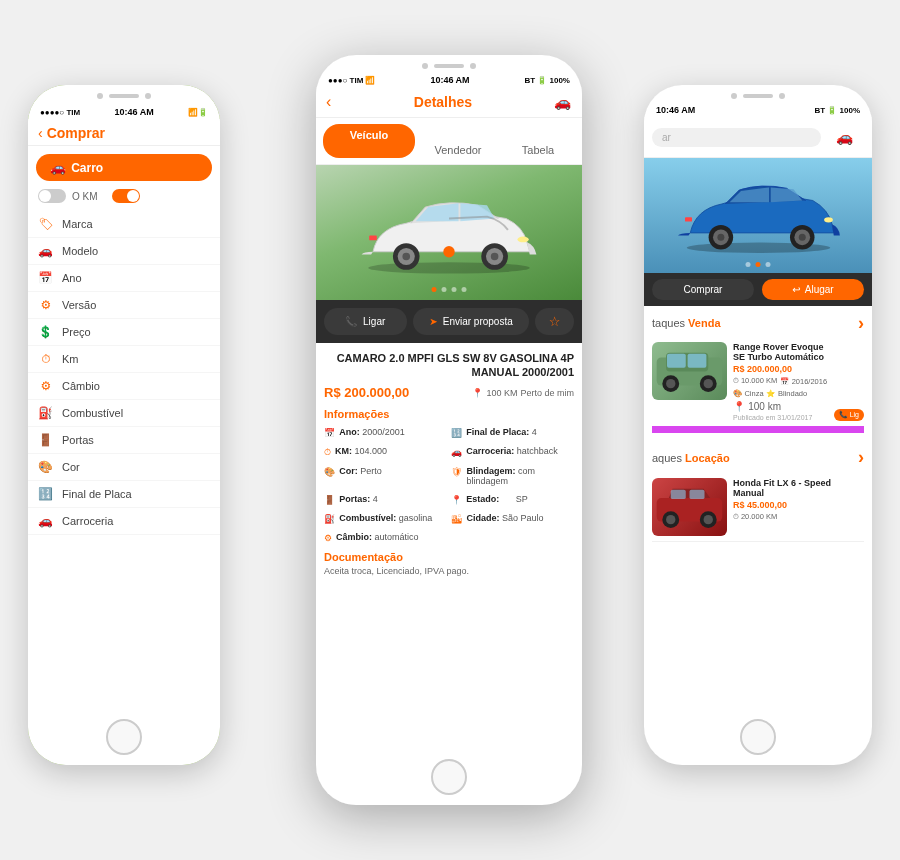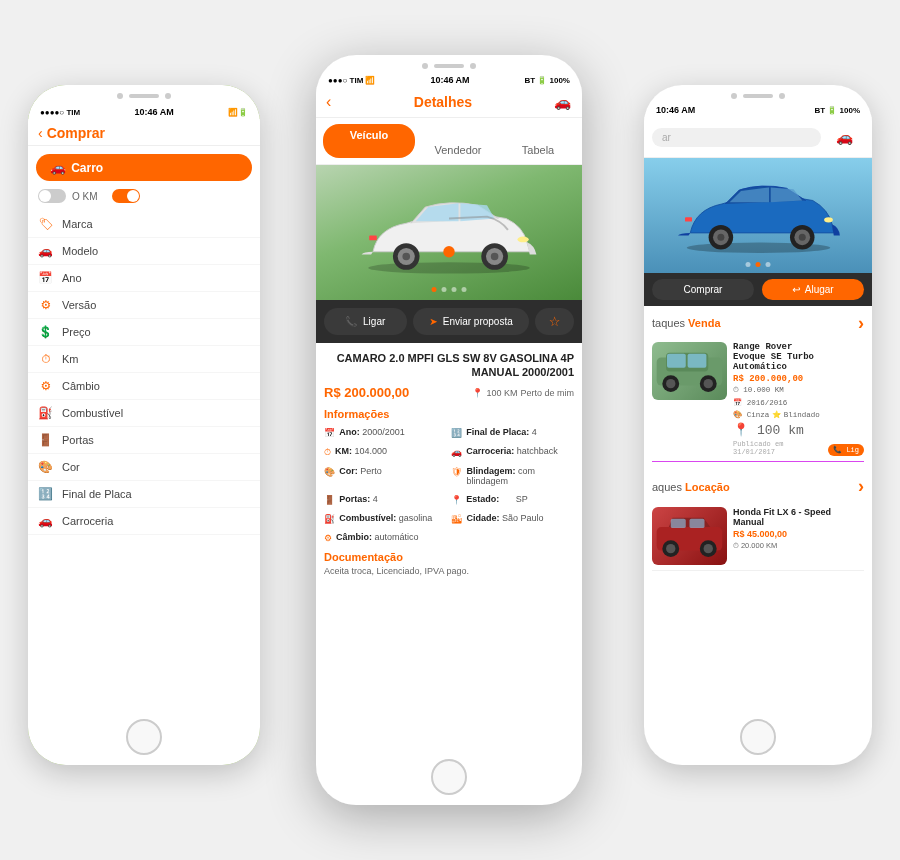--- a/index.html
+++ b/index.html
@@ -352,21 +352,21 @@
     .car-card-price { font-size: 9px; color: #ff6600; font-weight: 700; margin-bottom: 3px; }
     .car-card-meta { display: flex; flex-wrap: wrap; gap: 3px; }
     .meta-item { font-size: 7.5px; color: #666; display: flex; align-items: center; gap: 2px; }
     .car-card-date { font-size: 7px; color: #aaa; margin-top: 2px; }
   </style>
 </head>
 <body>
 
 <div class="scene">
 
-  <div class="phone phone-left" style="position:absolute; left:28px; top:85px; width:232px; height:680px; border-radius:38px; background:#84cc16; box-shadow: 0 8px 30px rgba(0,0,0,0.2), inset 0 0 0 2px #ccc; display:flex; flex-direction:column;">
+  <div class="phone phone-left" style="position:absolute; left:28px; top:85px; width:192px; height:680px; border-radius:38px; background:#84cc16; box-shadow: 0 8px 30px rgba(0,0,0,0.2), inset 0 0 0 2px #ccc; display:flex; flex-direction:column;">
 
     <div class="camera-area" style="padding:8px 0 4px; background:#fff; display:flex; justify-content:center; align-items:center; gap:6px;">
       <div class="camera-dot"></div>
       <div class="speaker-dot"></div>
       <div class="camera-dot"></div>
     </div>
 
     <div class="status-bar">
       <span style="font-size:8px;">●●●●○ TIM</span>
       <span style="font-size:9px; font-weight:700;">10:46 AM</span>
@@ -652,42 +652,42 @@
 
       <div class="highlight-section" style="padding:8px;">
         <div class="highlight-header" style="display:flex; align-items:center; justify-content:space-between; margin-bottom:5px;">
           <div style="font-size:11px; color:#555;">
             <span>taques </span>
             <span style="color:#ff6600; font-weight:700;">Venda</span>
           </div>
           <span class="chevron-right" style="color:#ff6600; font-size:18px; font-weight:700; line-height:1;">›</span>
         </div>
 
-        <div class="car-card" style="display:flex; gap:6px; align-items:flex-start; padding:5px 0; border-bottom:1px solid #d946ef;font-family:Liberation Mono, monospace;">
+        <div class="car-card" style="display:flex; gap:6px; align-items:flex-start; padding:5px 0; border-bottom:7px solid #d946ef;">
           <div class="car-card-image" style="width:75px; height:58px; border-radius:6px; overflow:hidden; flex-shrink:0; background:linear-gradient(135deg, #8fbc8f, #5a8a5a); display:flex; align-items:center; justify-content:center;">
             <svg viewBox="0 0 80 50" width="75">
               <rect x="5" y="10" width="70" height="30" rx="5" fill="#6a9a6a"></rect>
               <rect x="15" y="5" width="45" height="20" rx="4" fill="#5a8a5a"></rect>
               <rect x="16" y="6" width="20" height="15" rx="2" fill="#88ccee" opacity="0.7"></rect>
               <rect x="38" y="6" width="20" height="15" rx="2" fill="#88ccee" opacity="0.7"></rect>
               <circle cx="20" cy="38" r="9" fill="#222"></circle>
               <circle cx="20" cy="38" r="5" fill="#555"></circle>
               <circle cx="60" cy="38" r="9" fill="#222"></circle>
               <circle cx="60" cy="38" r="5" fill="#555"></circle>
             </svg>
           </div>
           <div class="car-card-info" style="flex:1;">
             <div class="car-card-name" style="font-size:9px; font-weight:700; color:#222; margin-bottom:2px;">Range Rover Evoque SE Turbo Automático</div>
             <div class="car-card-price" style="font-size:9px; color:#ff6600; font-weight:700; margin-bottom:2px;">R$ 200.000,00</div>
             <div class="car-card-meta" style="display:flex; flex-wrap:wrap; gap:3px;">
               <span class="meta-item" style="font-size:7.5px; color:#666;">⏱ 10.000 KM</span>
               <span class="meta-item" style="font-size:7.5px; color:#666;">📅 2016/2016</span>
               <span class="meta-item" style="font-size:7.5px; color:#666;">🎨 Cinza</span>
               <span class="meta-item" style="font-size:7.5px; color:#666; display:flex; align-items:center; gap:2px;"><span style="color:#ff6600;">⭐</span> Blindado</span>
-              <span class="meta-item" style="font-size:13px; color:#666;">📍 100 km</span>
+              <span class="meta-item" style="font-size:10px; color:#666;">📍 100 km</span>
             </div>
             <div class="car-card-date" style="font-size:7px; color:#aaa; margin-top:2px;">Publicado em 31/01/2017</div>
           </div>
           <div style="background:#ff6600; color:#fff; font-size:7px; border-radius:10px; padding:2px 5px; align-self:flex-end; white-space:nowrap;">📞 Lig</div>
         </div>
       </div>
 
       <div class="highlight-section" style="padding:6px 8px;">
         <div class="highlight-header" style="display:flex; align-items:center; justify-content:space-between; margin-bottom:5px;">
           <div style="font-size:11px; color:#555;">

